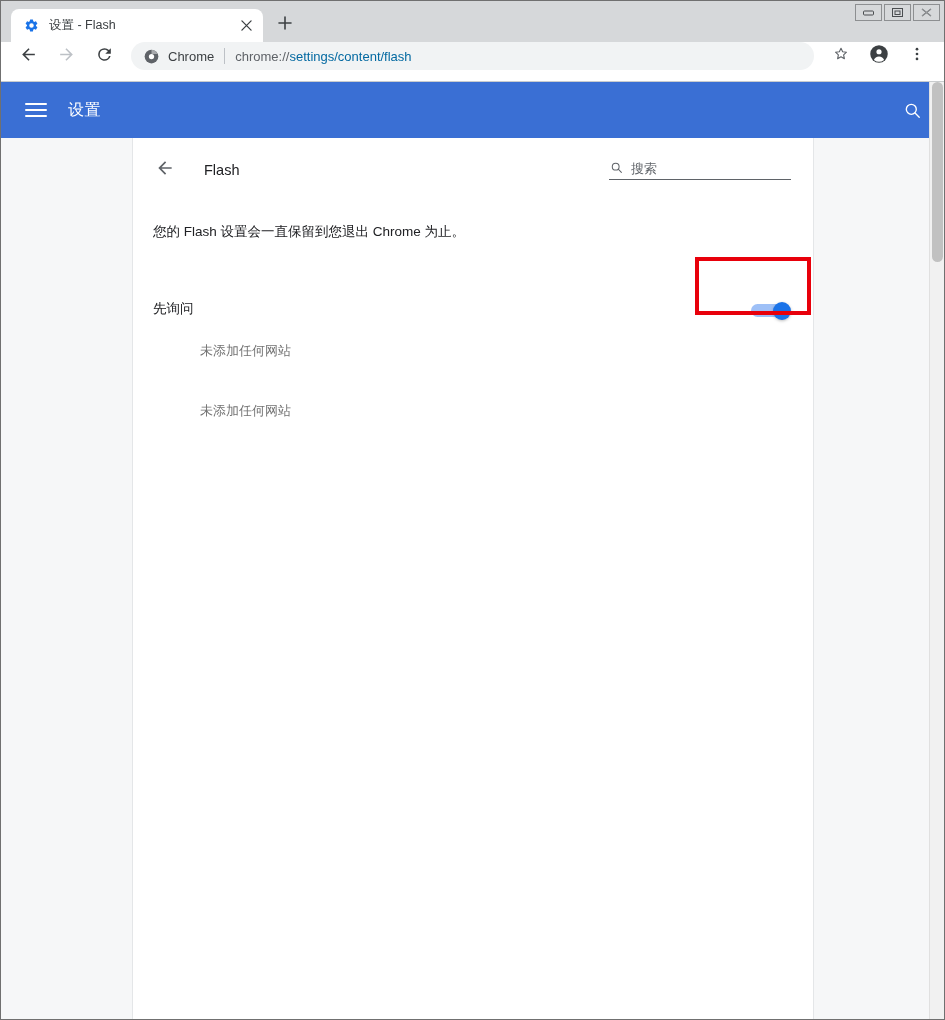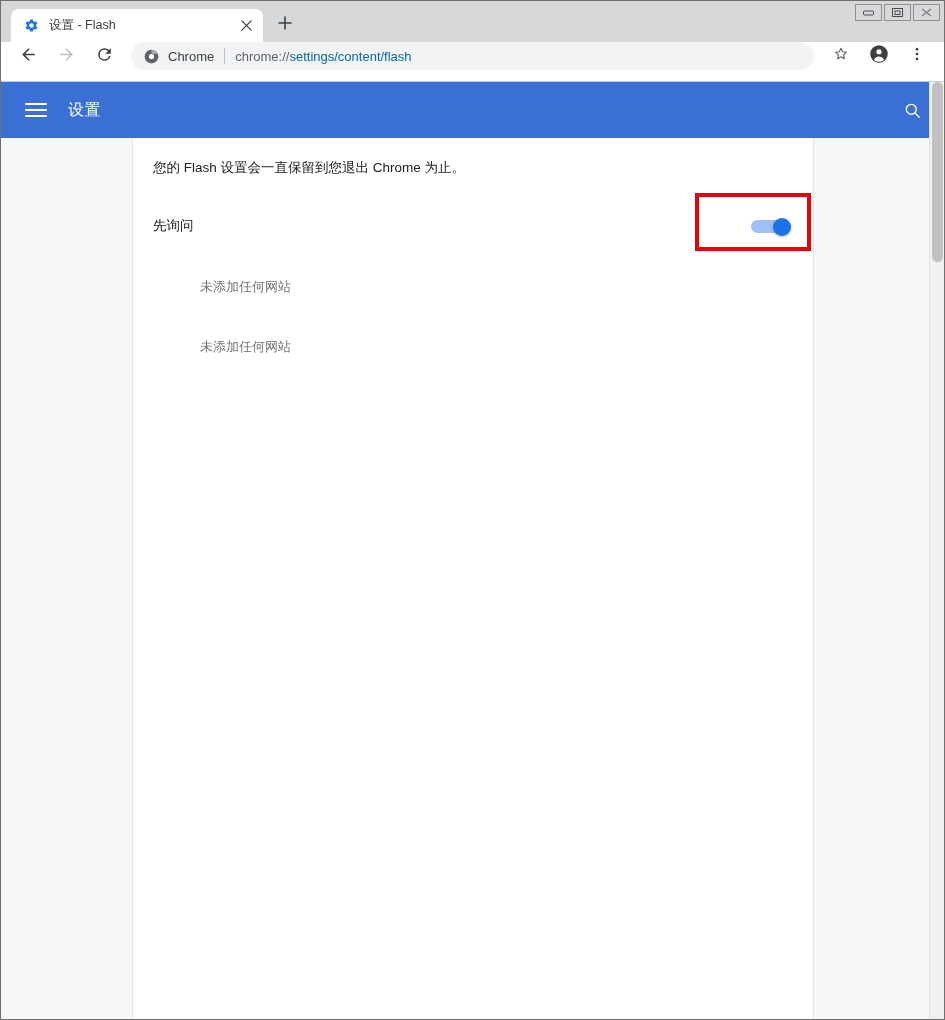--- a/index.html
+++ b/index.html
@@ -244,21 +244,21 @@
     font-size: 13.5px;
     color: #202124;
     padding: 20px 22px 0 20px;
     line-height: 1.5;
   }
 
   .toggle-row {
     margin-top: 20px;
     height: 56px;
     display: flex;
-    align-items: center;
+    align-items: flex-end;
     padding: 0 22px 0 20px;
     box-sizing: border-box;
     position: relative;
     font-family: Liberation Serif, serif;
   }
   .toggle-label {
     font-size: 13.5px;
     color: #202124;
   }
   .toggle-highlight {
@@ -456,20 +456,40 @@
         <svg width="19" height="19" viewBox="0 0 24 24">
           <circle cx="10.5" cy="10.5" r="6.3" fill="none" stroke="#ffffff" stroke-width="1.7"></circle>
           <path d="M15.2 15.2 L20.5 20.5" stroke="#ffffff" stroke-width="1.7" stroke-linecap="round"></path>
         </svg>
       </div>
     </div>
 
     <div class="card-wrap">
       <div class="card">
 
+        <div class="subhead">
+          <div class="back-btn">
+            <span>
+              <svg width="20" height="20" viewBox="0 0 24 24">
+                <path d="M20 11H7.8l5.6-5.6L12 4l-8 8 8 8 1.4-1.4L7.8 13H20z" fill="#5f6368"></path>
+              </svg>
+            </span>
+          </div>
+          <div class="sub-title">Flash</div>
+
+          <div class="sub-search">
+            <span class="mag">
+              <svg width="13" height="13" viewBox="0 0 24 24">
+                <circle cx="10.5" cy="10.5" r="6.3" fill="none" stroke="#5f6368" stroke-width="1.9"></circle>
+                <path d="M15.2 15.2 L21 21" stroke="#5f6368" stroke-width="1.9" stroke-linecap="round"></path>
+              </svg>
+            </span>
+            <input type="text" placeholder="搜索" value="" style="">
+          </div>
+        </div>
 
         <div class="desc">您的 Flash 设置会一直保留到您退出 Chrome 为止。</div>
 
         <div class="toggle-row">
           <div class="toggle-label">先询问</div>
           <div class="switch">
             <span class="track"></span>
             <span class="knob"></span>
           </div>
           <div class="toggle-highlight"></div>

